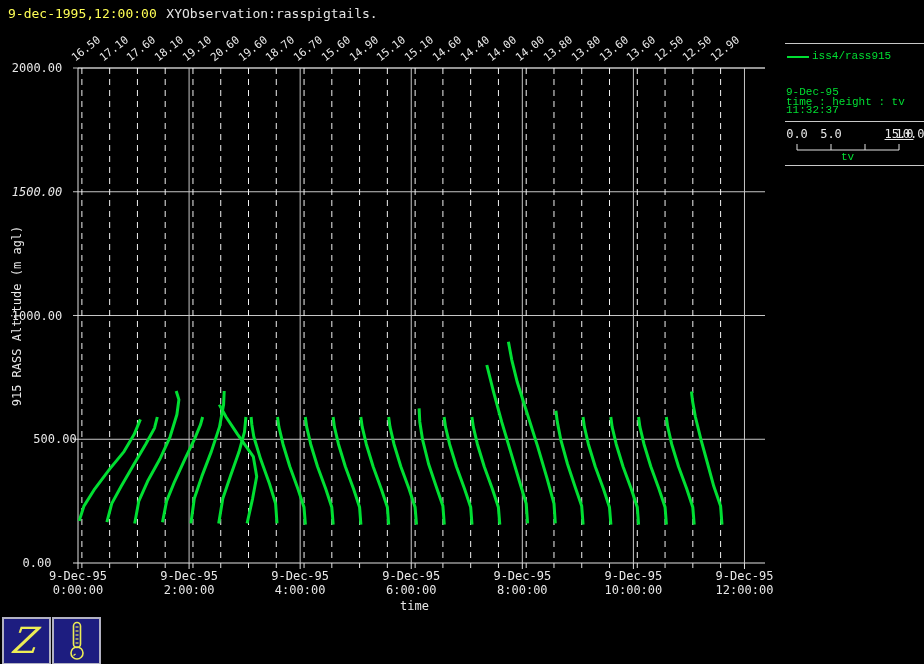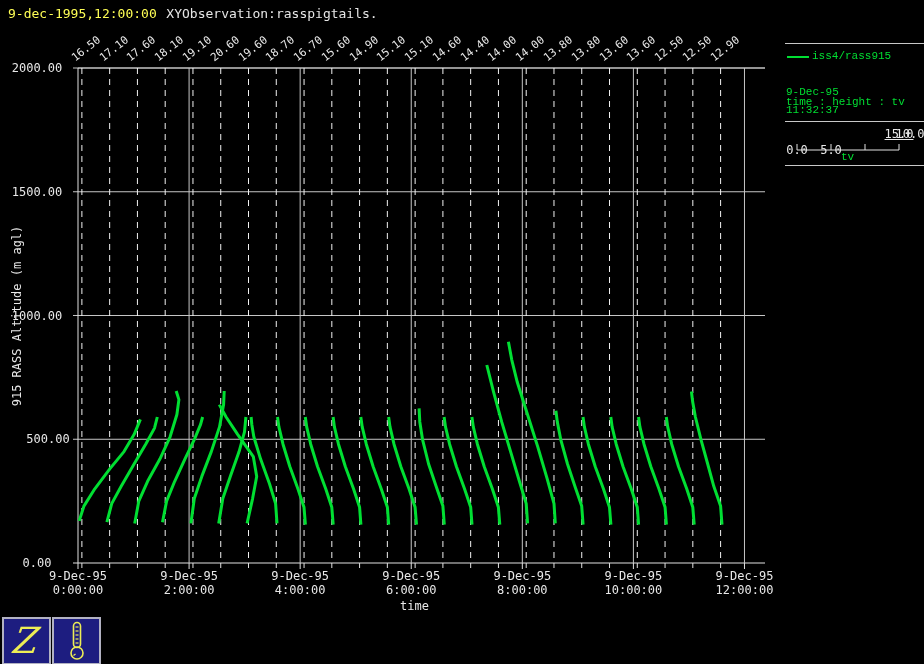--- a/index.html
+++ b/index.html
@@ -155,23 +155,23 @@
       <span class="toplab" style="left: 548.978px; top: 52px;">13.80</span>
       <span class="toplab" style="left: 576.748px; top: 52px;">13.80</span>
       <span class="toplab" style="left: 604.518px; top: 52px;">13.60</span>
       <span class="toplab" style="left: 632.288px; top: 52px;">13.60</span>
       <span class="toplab" style="left: 660.058px; top: 52px;">12.50</span>
       <span class="toplab" style="left: 687.828px; top: 52px;">12.50</span>
       <span class="toplab" style="left: 715.598px; top: 52px;">12.90</span>
     </div>
   <div id="y-labels">
       <div class="ylab" style="left: 2px; top: 556px;">0.00</div>
-      <div class="ylab" style="left: 13px; top: 432.25px;">500.00</div>
+      <div class="ylab" style="left: 20px; top: 432.25px;">500.00</div>
       <div class="ylab" style="left: 2px; top: 308.5px;">1000.00</div>
-      <div class="ylab" style="left: 2px; top: 184.75px;">1500.00</div>
+      <div class="ylab" style="left: 2px; top: 184.75px; font-style: italic;">1500.00</div>
       <div class="ylab" style="left: 2px; top: 61px;">2000.00</div>
     </div>
   <div id="x-labels">
       <div class="xlab" style="left: 30px; top: 569px;">9-Dec-95
 0:00:00</div>
       <div class="xlab" style="left: 141.08px; top: 569px;">9-Dec-95
 2:00:00</div>
       <div class="xlab" style="left: 252.16px; top: 569px;">9-Dec-95
 4:00:00</div>
       <div class="xlab" style="left: 363.24px; top: 569px;">9-Dec-95
@@ -189,22 +189,22 @@
 
   <div>
     <div class="abs sep" style="left:785px;top:43px;width:139px;"></div>
     <div class="abs" style="left:787px;top:56px;width:22px;height:2px;background:#00df32;"></div>
     <div class="legtxt gtxt" style="left:812px;top:50px;">iss4/rass915</div>
     <div class="legtxt gtxt" style="left:786px;top:68px;margin-top:28px;">time : height : tv</div>
     <div class="legtxt gtxt" style="left:786px;top:86px;">9-Dec-95</div>
     <div class="legtxt gtxt" style="left:786px;top:104px;">11:32:37</div>
     <div class="abs sep" style="left:785px;top:121px;width:139px;"></div>
     <div id="scale-numbers">
-        <span class="scalenum" style="left: 797px; top: 127px; margin-top: 16px;">0.0</span>
-        <span class="scalenum" style="left: 831px; top: 127px; margin-top: 16px;">5.0</span>
+        <span class="scalenum" style="left: 797px; top: 127px;">0.0</span>
+        <span class="scalenum" style="left: 831px; top: 127px;">5.0</span>
         <span class="scalenum" style="left: 862px; top: 127px; margin-left: 48px;">10.0</span>
         <span class="scalenum" style="left: 899px; top: 127px; text-decoration: underline;">15.0</span>
       </div>
     <div class="legtxt gtxt" style="left:841px;top:151px;">tv</div>
     <div class="abs sep" style="left:785px;top:165px;width:139px;"></div>
   </div>
 
   <div class="btn" style="left:2px;top:617px;">
     <span class="zglyph">Z</span>
   </div>

